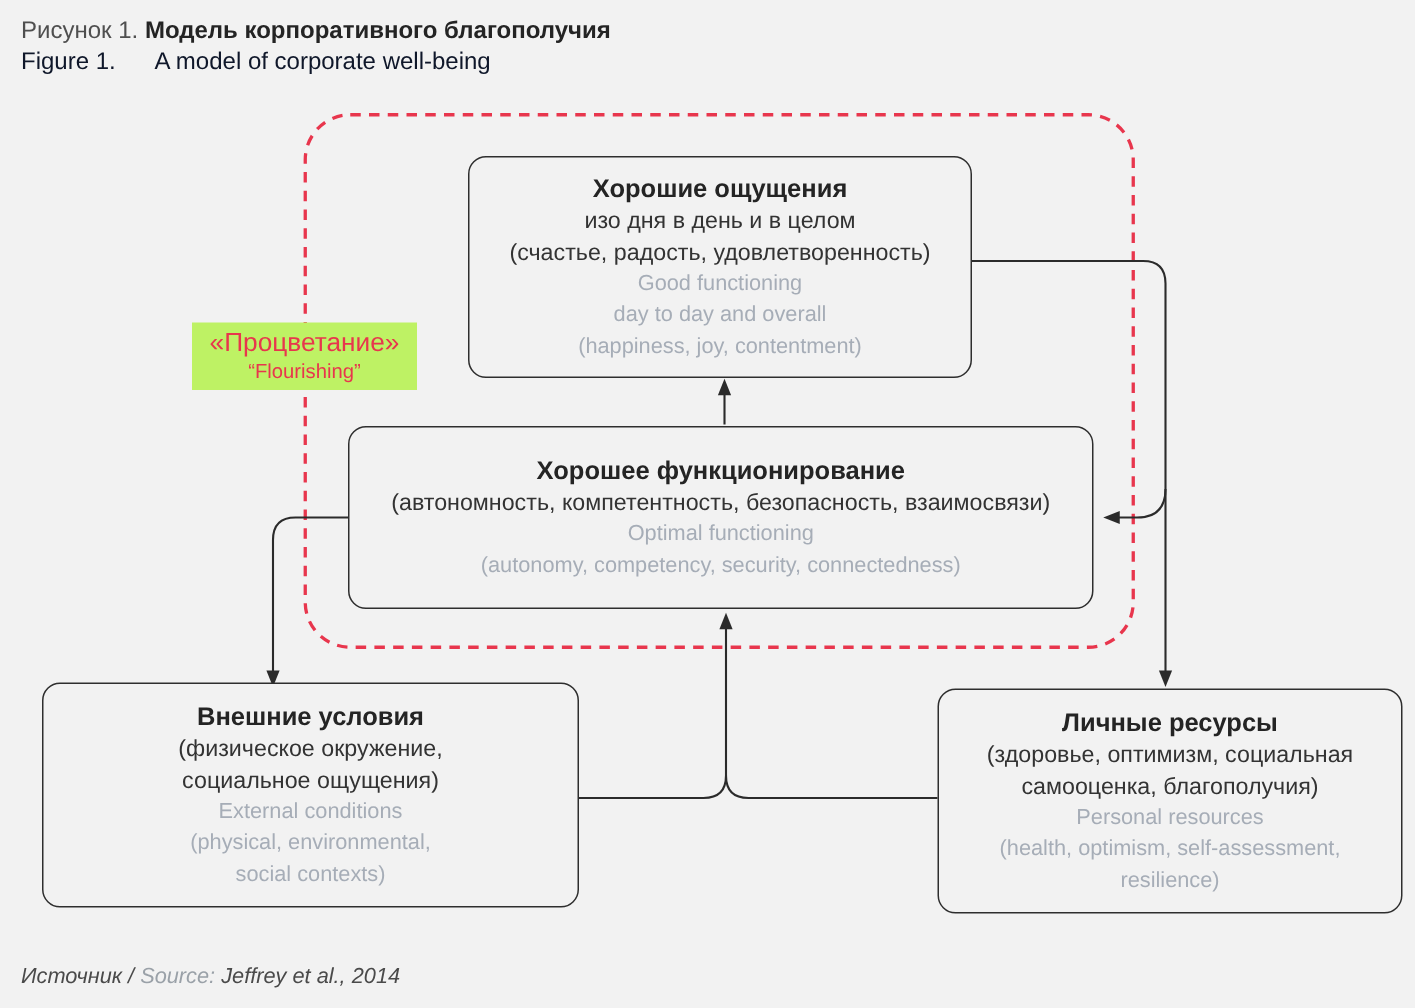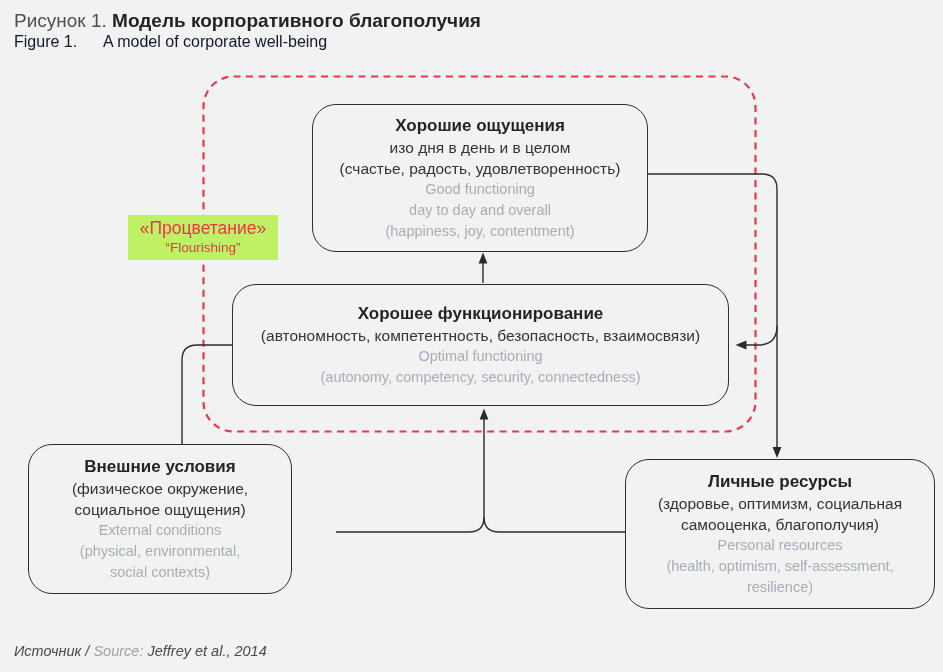--- a/index.html
+++ b/index.html
@@ -2,35 +2,35 @@
 <html><head>
 <meta charset="utf-8">
 <style>
   * { margin:0; padding:0; box-sizing:border-box; }
   html,body { width:943px; height:672px; }
   body { font-family:"Liberation Sans","DejaVu Sans",sans-serif; background:#f2f2f2; }
   .canvas { position:relative; width:943px; height:672px; background:#f2f2f2; overflow:hidden; }
 
   
   .fig-head { position:absolute; left:14px; top:8px; }
-  .fig-title-ru { font-size:19px; color:#4f4f4f; line-height:25px; }
+  .fig-title-ru { font-size:16px; color:#4f4f4f; line-height:25px; }
   .fig-title-ru .bold { font-weight:bold; color:#242424; }
   .fig-title-en { font-size:16px; color:#0f172a; line-height:17px; }
   .fig-en-label { display:inline-block; width:89px; }
 
   
   svg.overlay { position:absolute; left:0; top:0; }
 
   
-  .box { position:absolute; border:1.4px solid #2e2e2e; border-radius:24px; background:#f2f2f2;
+  .box { position:absolute; border:1.4px solid #2e2e2e; border-radius:12px; background:#f2f2f2;
          display:flex; flex-direction:column; justify-content:center; align-items:center;
          text-align:center; padding:6px 12px; }
   .box-top    { left:312px; top:104px; width:336px; height:148px; }
   .box-mid    { left:232px; top:284px; width:497px; height:122px; }
-  .box-bleft  { left:28px;  top:444px; width:264px; height:150px; }
+  .box-bleft  { left:28px;  top:455px; width:358px; height:150px; }
   .box-bright { left:625px; top:459px; width:310px; height:150px; }
   .t-bold { font-size:17px; font-weight:bold; color:#242424; line-height:22px; }
   .t-ru   { font-size:15.5px; color:#333333; line-height:21px; }
   .t-en   { font-size:14.5px; color:#a6adb7; line-height:21px; }
 
   
   .flourish { position:absolute; left:128px; top:215px; width:150px; text-align:center;
               background:#bef264; color:#e8364d; padding:2px 0 3px 0; }
   .flourish-ru { font-size:17.5px; line-height:22px; }
   .flourish-en { font-size:13.5px; line-height:18px; }

